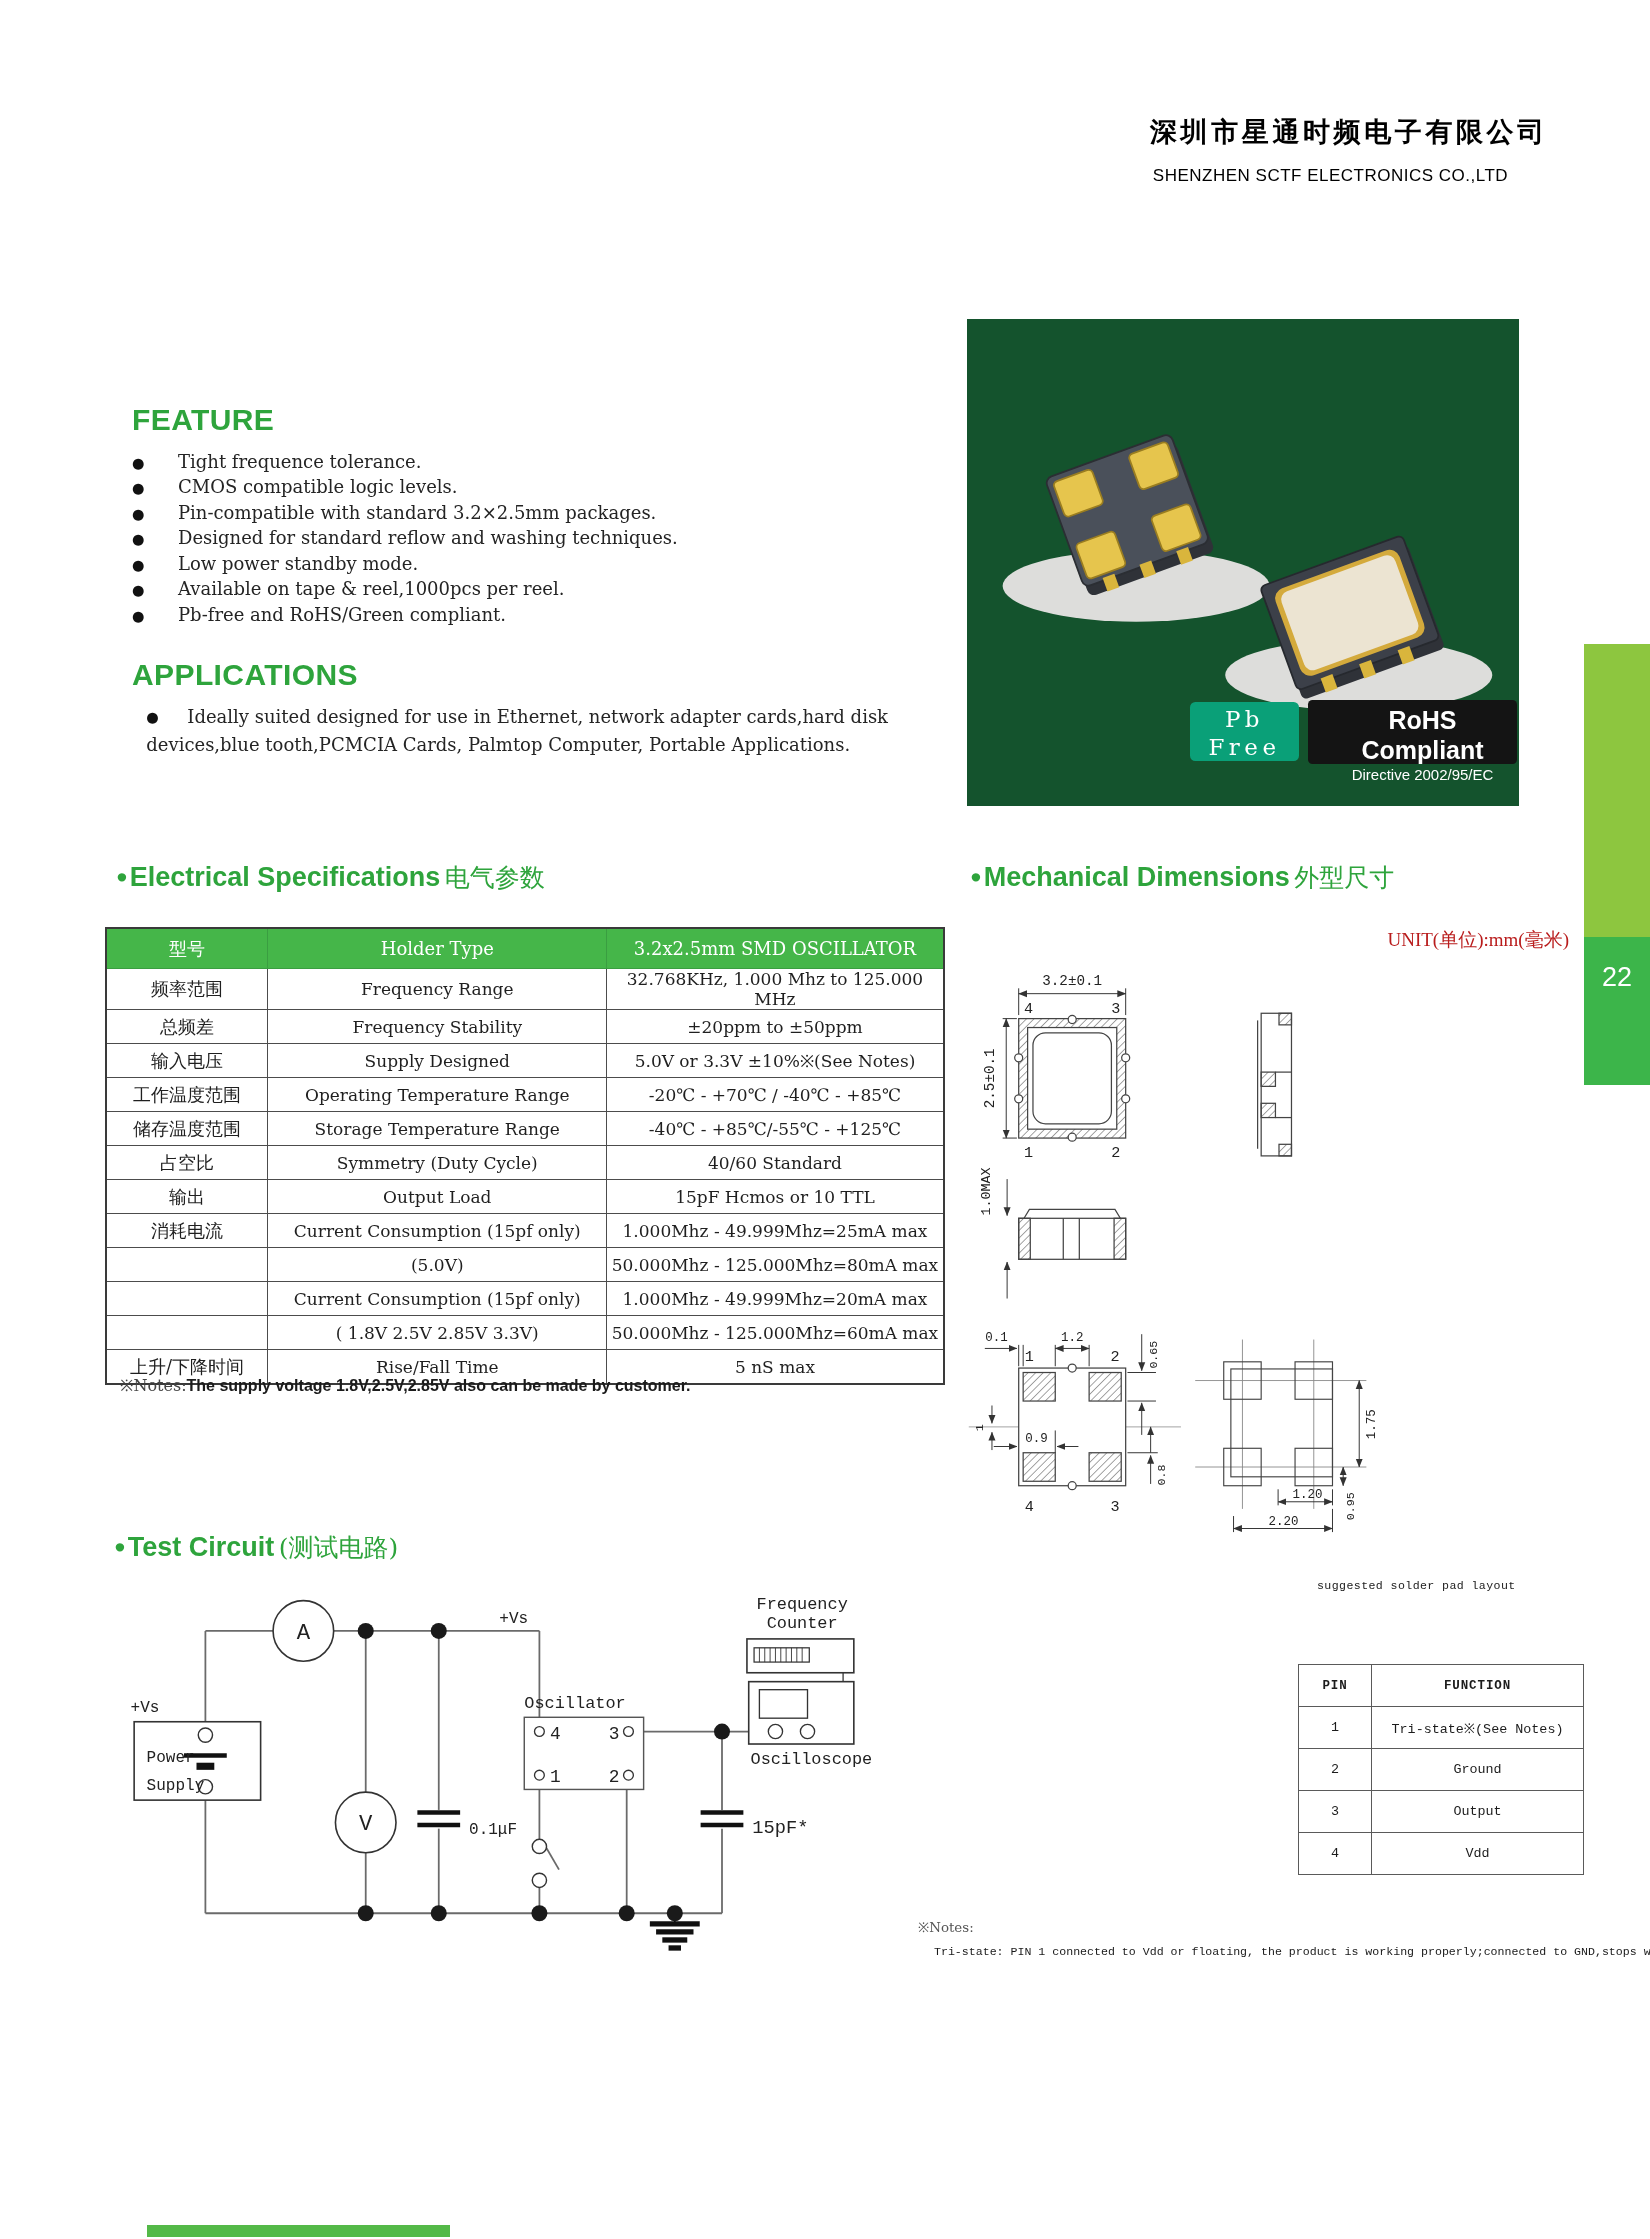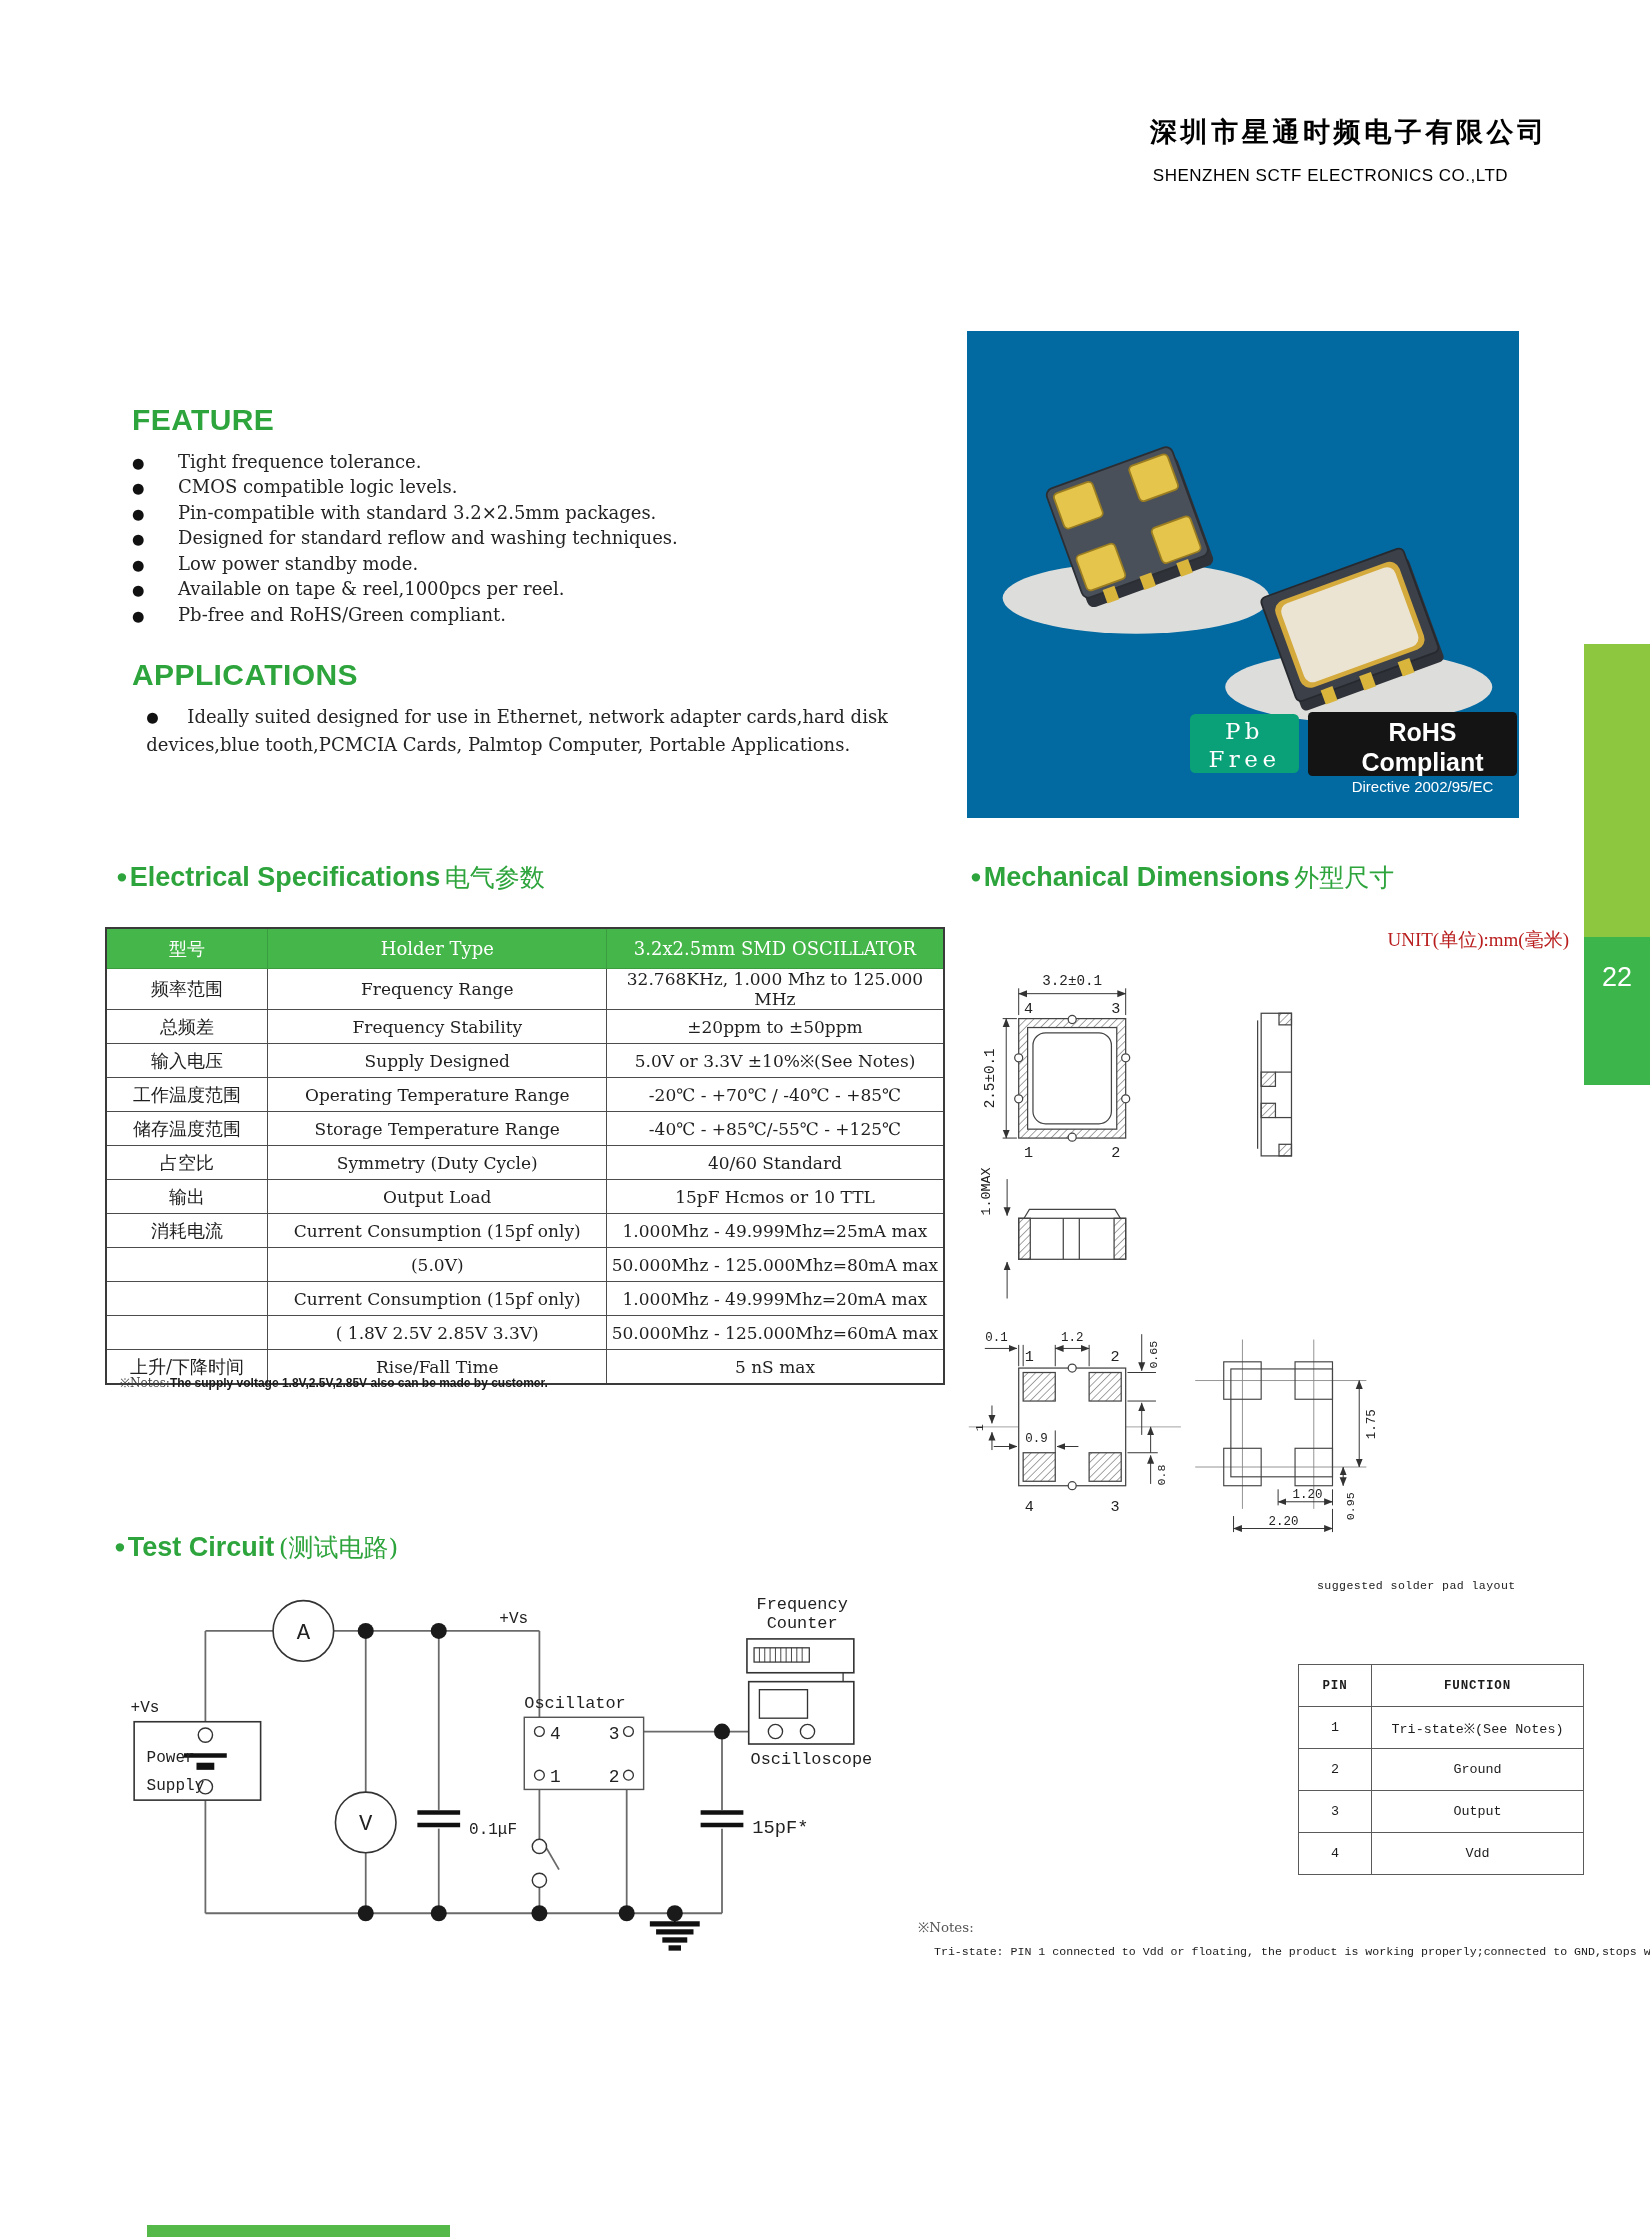--- a/index.html
+++ b/index.html
@@ -18,21 +18,21 @@
   .h-en{font-family:"Liberation Sans",sans-serif;font-weight:800;font-size:27px;color:#2ea43c;}
   .h-cn{font-family:"DejaVu Serif",serif;font-weight:400;font-size:25px;color:#2ea43c;}
 
   
   .list{margin:12.5px 0 0 0;padding:0;list-style:none;font-size:18px;line-height:24.6px;color:#242424;}
   .list li .blt{display:inline-block;width:46px;font-size:14.3px;color:#111;}
   .bullet-par{margin-top:10.7px;width:847px;font-size:18px;line-height:28px;color:#242424;padding-left:14.3px;}
   .bullet-par .blt{float:left;width:41px;font-size:14.3px;color:#111;}
 
   
-  .photo{left:967px;top:331px;width:552px;height:487px;background:#0369a1;}
+  .photo{left:967px;top:319px;width:552px;height:487px;background:#14532d;}
   .badge-pb{left:223px;top:383px;width:109px;height:59px;background:#0aa078;border-radius:5.3px;color:#fff;
             font-family:"DejaVu Serif",serif;text-align:center;font-size:23px;letter-spacing:4.5px;line-height:28px;padding-top:2.7px;box-sizing:border-box;}
   .badge-rohs{left:341px;top:381px;width:209px;height:64px;background:#141414;border-radius:4.5px;color:#fff;
               font-family:"Liberation Sans",sans-serif;text-align:center;box-sizing:border-box;padding-top:4.5px;padding-left:20px;}
   .badge-rohs .l1{font-size:25px;font-weight:600;line-height:30px;}
   .badge-rohs .l2{font-size:15px;font-weight:400;line-height:19.6px;}
 
   
   .sb-light{left:1584px;top:644px;width:66px;height:293px;background:#8dc63f;}
   .sb-dark{left:1584px;top:937px;width:66px;height:148px;background:#3cb54a;color:#fff;
@@ -40,21 +40,21 @@
   .strip{left:147px;top:2225px;width:303px;height:11.6px;background:#54b948;}
 
   
   .spec-table{border-collapse:collapse;font-family:"DejaVu Serif",serif;color:#1f1f1f;border:2.2px solid #3a3a3a;}
   .spec-table th,.spec-table td{border:1.4px solid #4c4c4c;text-align:center;padding:0 3.6px;}
   .spec-table thead th{background:#45b649;color:#fff;height:39px;font-weight:400;font-size:18px;border-color:#3a9e41;}
   .spec-table td{height:33px;font-size:17px;}
   .spec-table td.cjk{font-size:18px;width:153px;}
   .spec-table td.mid{width:331px;}
   .spec-table td.val{width:328px;}
-  .elec-note{font-size:12px;}
+  .elec-note{font-size:16px;}
   .elec-note .pfx{font-family:"DejaVu Serif",serif;color:#444;}
   .elec-note .bdy{font-family:"Liberation Sans",sans-serif;font-weight:700;color:#1b1b1b;}
 
   .unit-label{font-family:Liberation Serif, serif;font-size:19px;color:#b91c1c;}
   .pad-caption{font-family:"Liberation Mono",monospace;font-size:11.6px;letter-spacing:0.4px;color:#222;}
 
   
   .pin-table{border-collapse:collapse;font-family:"Liberation Mono",monospace;color:#1c1c1c;margin-left:44px;}
   .pin-table th,.pin-table td{border:1.4px solid #5a5a5a;text-align:center;}
   .pin-table th{font-size:12.5px;font-weight:700;letter-spacing:0.9px;height:39px;}

